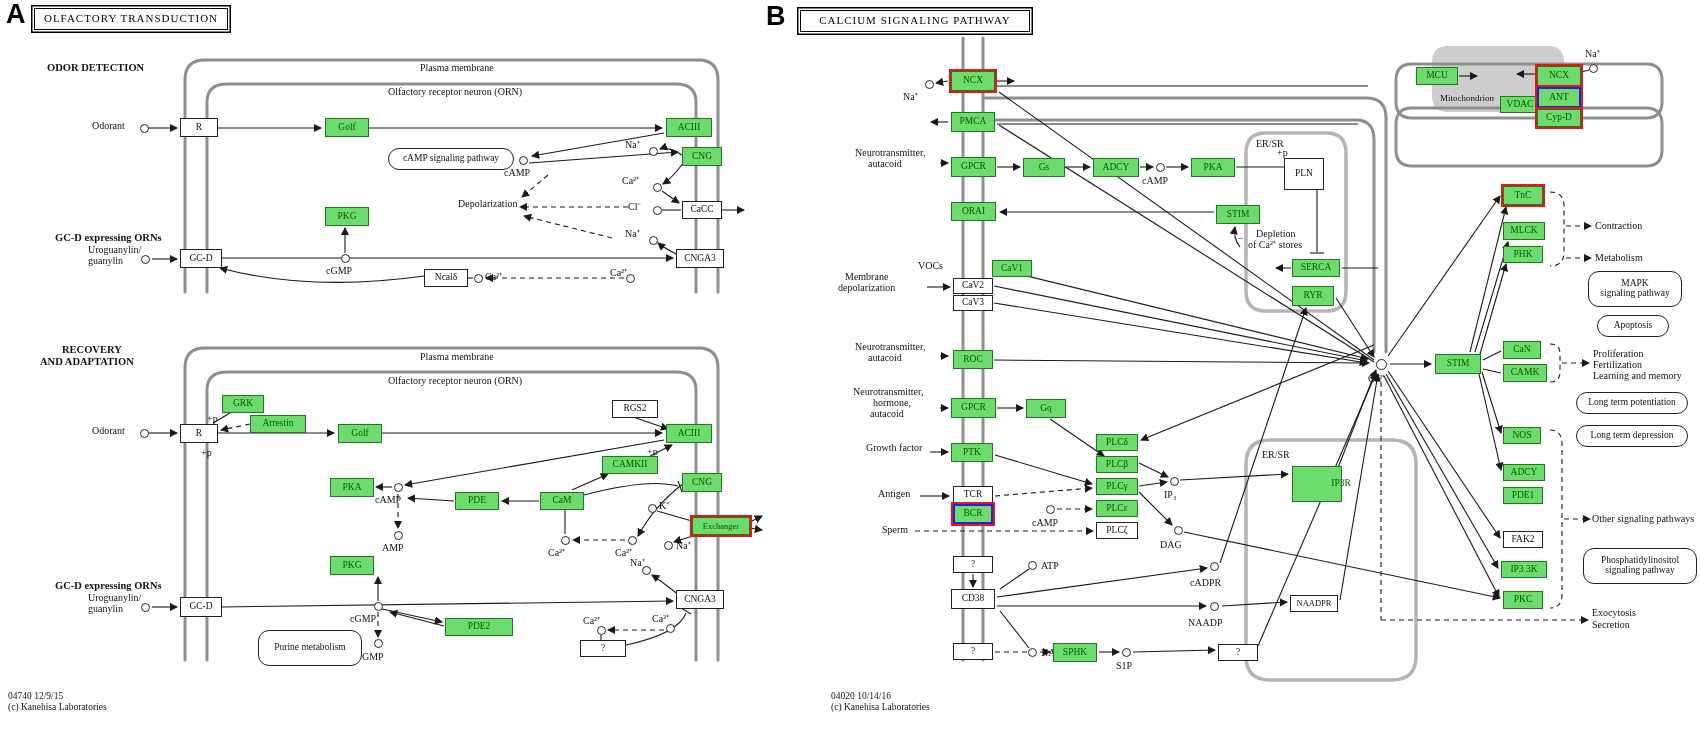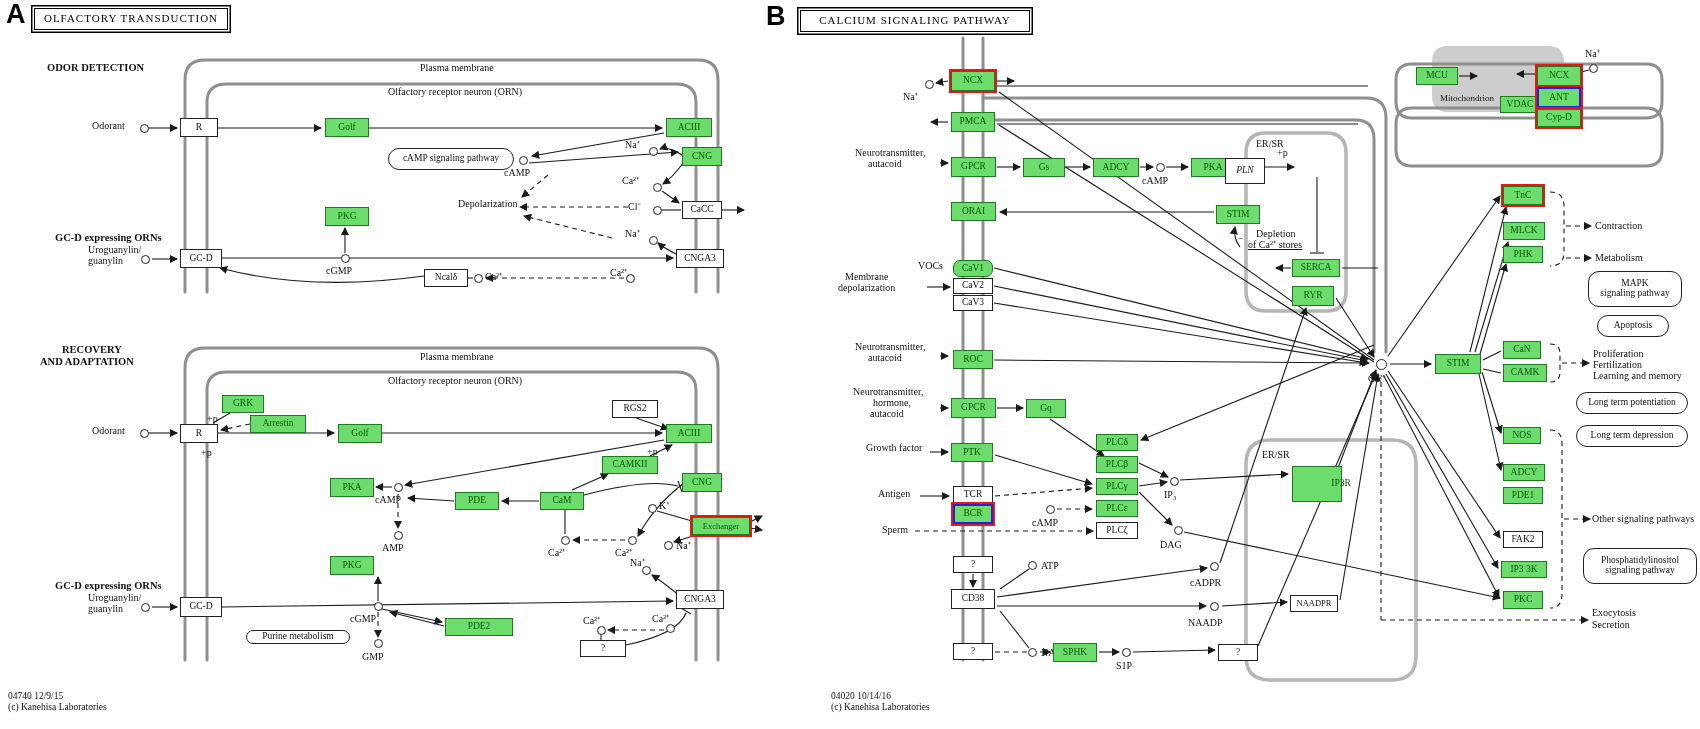--- a/index.html
+++ b/index.html
@@ -257,21 +257,21 @@
     <div class="n text" style="left: 615px; top: 548px;">Ca²⁺</div>
     <div class="n gene" style="left: 330px; top: 556px; width: 44px; height: 19px;">PKG</div>
     <div class="n btext" style="left: 55px; top: 580px;">GC-D expressing ORNs</div>
     <div class="n text" style="left: 88px; top: 593px;">Uroguanylin/</div>
     <div class="n text" style="left: 88px; top: 604px;">guanylin</div>
     <div class="n circle" style="left: 140.5px; top: 602.5px;"></div>
     <div class="n white" style="left: 180px; top: 597px; width: 42px; height: 20px;">GC-D</div>
     <div class="n circle" style="left: 373.5px; top: 601.5px;"></div>
     <div class="n text" style="left: 350px; top: 614px;">cGMP</div>
     <div class="n gene" style="left: 445px; top: 618px; width: 68px; height: 18px;">PDE2</div>
-    <div class="n map" style="left: 246px; top: 630px; width: 104px; height: 14px;">Purine metabolism</div>
+    <div class="n map" style="left: 258px; top: 630px; width: 104px; height: 36px;">Purine metabolism</div>
     <div class="n circle" style="left: 373.5px; top: 638.5px;"></div>
     <div class="n text" style="left: 362px; top: 652px;">GMP</div>
     <div class="n white" style="left: 676px; top: 590px; width: 48px; height: 19px;">CNGA3</div>
     <div class="n text" style="left: 630px; top: 558px;">Na⁺</div>
     <div class="n circle" style="left: 641.5px; top: 565.5px;"></div>
     <div class="n text" style="left: 583px; top: 616px;">Ca²⁺</div>
     <div class="n circle" style="left: 596.5px; top: 625.5px;"></div>
     <div class="n text" style="left: 652px; top: 614px;">Ca²⁺</div>
     <div class="n circle" style="left: 665.5px; top: 623.5px;"></div>
     <div class="n white" style="left: 580px; top: 640px; width: 46px; height: 17px;">?</div>
@@ -286,28 +286,28 @@
     <div class="n text" style="left: 855px; top: 148px;">Neurotransmitter,</div>
     <div class="n text" style="left: 868px; top: 159px;">autacoid</div>
     <div class="n gene" style="left: 951px; top: 157px; width: 45px; height: 20px;">GPCR</div>
     <div class="n gene" style="left: 1023px; top: 158px; width: 42px; height: 19px;">Gs</div>
     <div class="n gene" style="left: 1093px; top: 158px; width: 46px; height: 19px;">ADCY</div>
     <div class="n circle" style="left: 1155.5px; top: 162.5px;"></div>
     <div class="n text" style="left: 1142px; top: 176px;">cAMP</div>
     <div class="n gene" style="left: 1191px; top: 158px; width: 44px; height: 19px;">PKA</div>
     <div class="n text" style="left: 1277px; top: 148px;">+p</div>
     <div class="n text" style="left: 1256px; top: 139px;">ER/SR</div>
-    <div class="n white" style="left: 1225px; top: 158px; width: 40px; height: 26px; font-style: italic;">PLN</div>
+    <div class="n white" style="left: 1284px; top: 158px; width: 40px; height: 32px;">PLN</div>
     <div class="n gene" style="left: 951px; top: 202px; width: 45px; height: 19px;">ORAI</div>
     <div class="n gene" style="left: 1216px; top: 205px; width: 44px; height: 19px;">STIM</div>
     <div class="n text" style="left: 1238px; top: 234px;">−</div>
     <div class="n text" style="left: 1256px; top: 229px;">Depletion</div>
-    <div class="n text" style="left: 1248px; top: 240px; text-decoration: underline;">of Ca²⁺ stores</div>
+    <div class="n text" style="left: 1248px; top: 240px;">of Ca²⁺ stores</div>
     <div class="n text" style="left: 918px; top: 261px;">VOCs</div>
-    <div class="n gene" style="left: 953px; top: 260px; width: 40px; height: 17px; border-radius: 7px;">CaV1</div>
+    <div class="n gene" style="left: 992px; top: 260px; width: 40px; height: 17px;">CaV1</div>
     <div class="n white" style="left: 953px; top: 278px; width: 40px; height: 16px;">CaV2</div>
     <div class="n white" style="left: 953px; top: 295px; width: 40px; height: 16px;">CaV3</div>
     <div class="n text" style="left: 845px; top: 272px;">Membrane</div>
     <div class="n text" style="left: 838px; top: 283px;">depolarization</div>
     <div class="n gene" style="left: 1292px; top: 259px; width: 48px; height: 18px;">SERCA</div>
     <div class="n gene" style="left: 1292px; top: 286px; width: 42px; height: 20px;">RYR</div>
     <div class="n text" style="left: 855px; top: 342px;">Neurotransmitter,</div>
     <div class="n text" style="left: 868px; top: 353px;">autacoid</div>
     <div class="n gene" style="left: 953px; top: 350px; width: 40px; height: 19px;">ROC</div>
     <div class="n text" style="left: 853px; top: 387px;">Neurotransmitter,</div>

